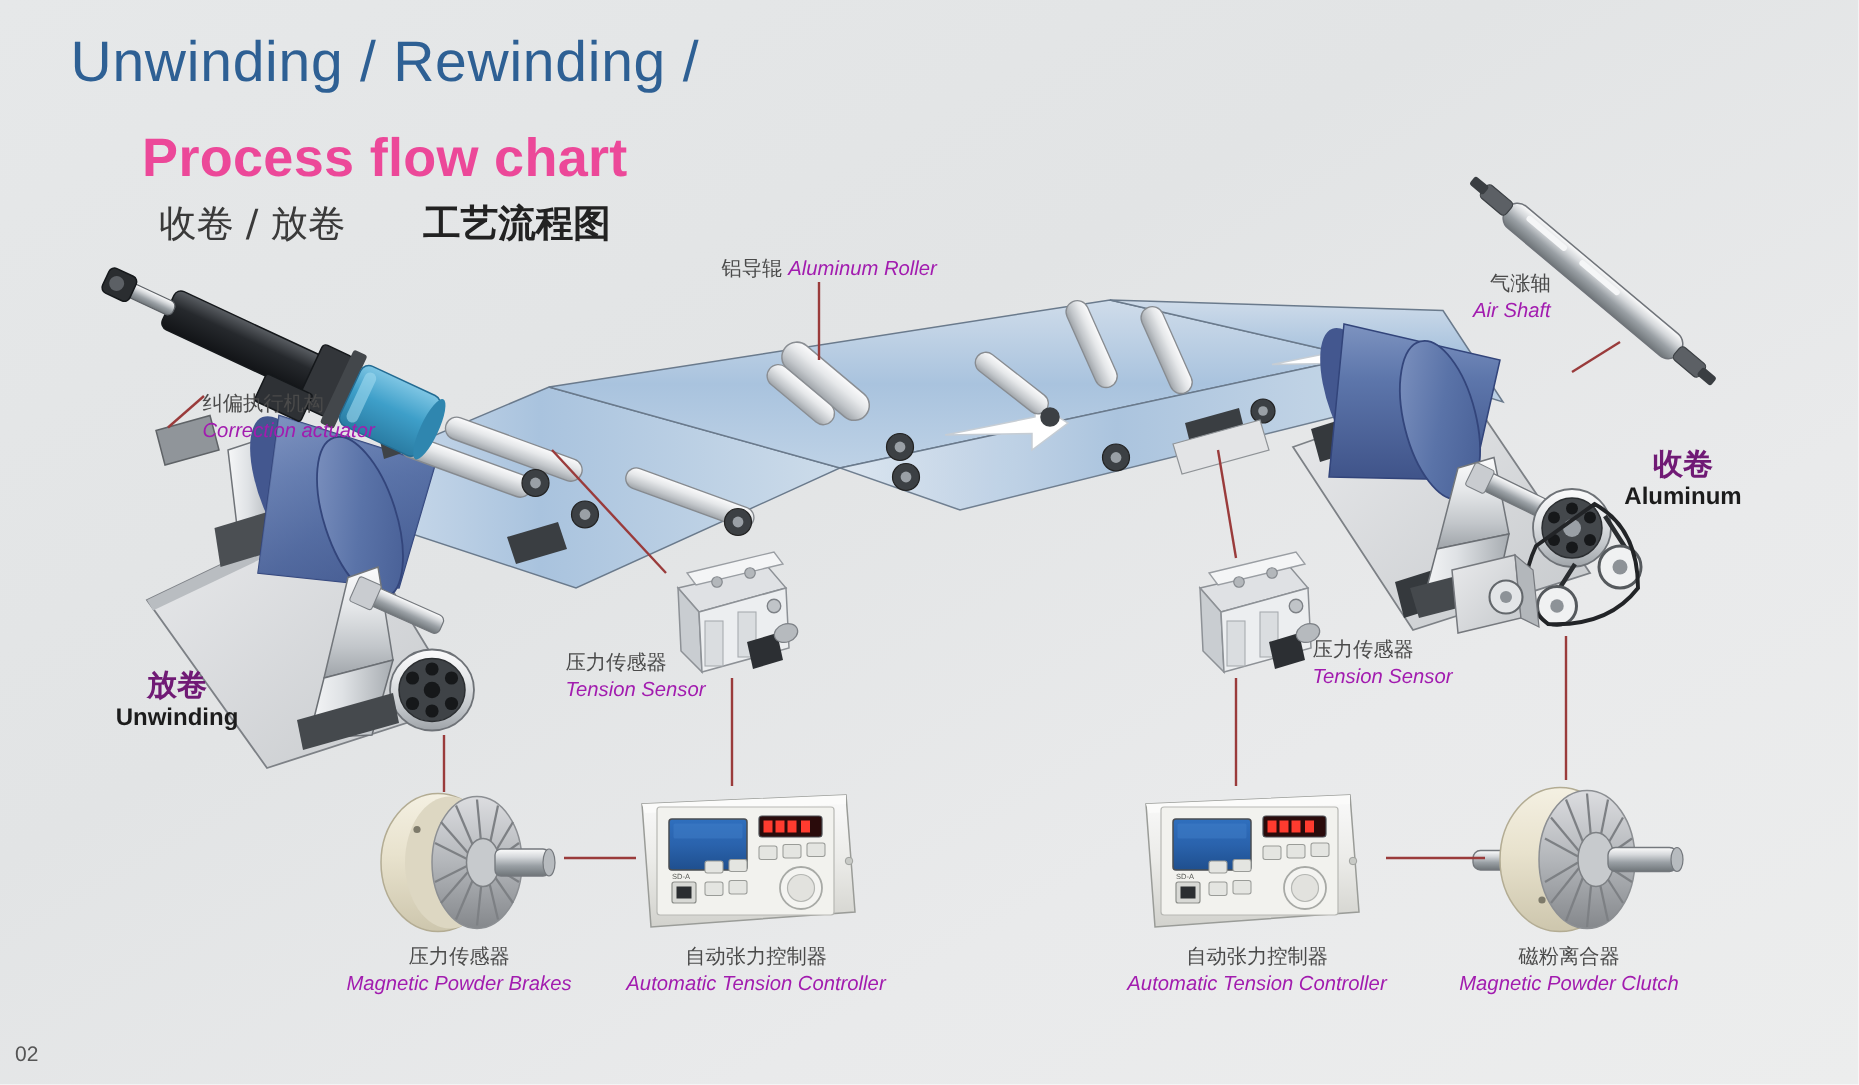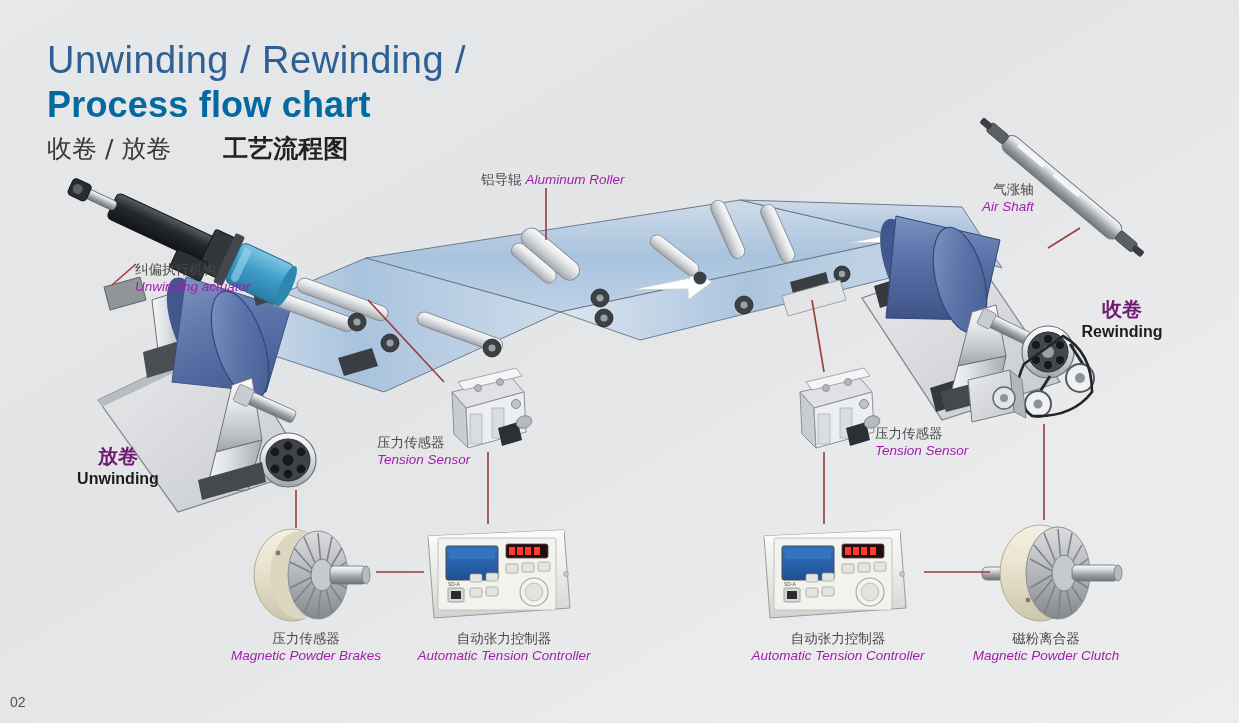--- a/index.html
+++ b/index.html
@@ -6,28 +6,28 @@
   body{
     width:1239px;height:723px;overflow:hidden;
     background:linear-gradient(150deg,#e6e8e9 0%,#e2e4e5 40%,#e9eaeb 70%,#eceded 100%);
     font-family:"Liberation Sans","DejaVu Sans",sans-serif;
     position:relative;
   }
   .stage{position:absolute;inset:0;}
   .abs{position:absolute;}
 
   
-  #hdr{left:47px;top:38px;}
+  #hdr{left:47px;top:20px;text-align:center;}
   #hdr .l1{
     font-size:38px;font-weight:400;color:#2e6094;letter-spacing:.5px;
     line-height:44px;white-space:nowrap;
   }
   #hdr .l2{
-    font-size:36px;font-weight:bold;color:#0369a1;letter-spacing:.2px;
-    line-height:42px;white-space:nowrap;margin-top:2px;
+    font-size:36px;font-weight:bold;color:#ec4899;letter-spacing:.2px;
+    line-height:42px;white-space:nowrap;margin-top:20px;
   }
   #hdr .l3{
     margin-top:8px;font-size:25px;color:#3a3a3a;white-space:nowrap;
     font-family:"DejaVu Sans","Liberation Sans",sans-serif;line-height:30px;
   }
   #hdr .l3 b{font-weight:bold;color:#222;margin-left:44px;}
 
   
   #pageno{left:10px;top:694px;font-size:14px;color:#555;}
 
@@ -456,21 +456,21 @@
       <rect x="62" y="61" width="12" height="9" rx="1.5" fill="#e4e5e1" stroke="#9a9c98" stroke-width="0.7"></rect>
       <rect x="46" y="48" width="12" height="8" rx="1.5" fill="#e4e5e1" stroke="#9a9c98" stroke-width="0.7"></rect>
       <rect x="62" y="47" width="12" height="8" rx="1.5" fill="#e4e5e1" stroke="#9a9c98" stroke-width="0.7"></rect>
       <text x="24" y="60" font-family="Liberation Sans, sans-serif" font-size="5" fill="#5a5c58">SD-A</text>
       <circle cx="142" cy="48" r="2.5" fill="#c8cac6" stroke="#9a9c98" stroke-width="0.6"></circle>
     </svg>
   </div>
 
   <div class="abs lbl" style="left:135px;top:261px;">
     <div class="cn">纠偏执行机构</div>
-    <div class="en">Unwinding actuator</div>
+    <div class="en">Correction actuator</div>
   </div>
 
   <div class="abs lbl inline" style="left:481px;top:170px;">
     <span class="cn">铝导辊</span><span class="en">Aluminum Roller</span>
   </div>
 
   <div class="abs lbl" style="left:982px;top:181px;text-align:right;">
     <div class="cn">气涨轴</div>
     <div class="en">Air Shaft</div>
   </div>
@@ -485,21 +485,21 @@
     <div class="en">Tension Sensor</div>
   </div>
 
   <div class="abs bigl" style="left:72px;top:443px;width:92px;">
     <span class="cn">放卷</span>
     <span class="en">Unwinding</span>
   </div>
 
   <div class="abs bigl" style="left:1076px;top:296px;width:92px;">
     <span class="cn">收卷</span>
-    <span class="en">Rewinding</span>
+    <span class="en">Aluminum</span>
   </div>
 
   <div class="abs lbl center" style="left:206px;top:630px;width:200px;">
     <div class="cn">压力传感器</div>
     <div class="en">Magnetic Powder Brakes</div>
   </div>
 
   <div class="abs lbl center" style="left:402px;top:630px;width:204px;">
     <div class="cn">自动张力控制器</div>
     <div class="en">Automatic Tension Controller</div>

